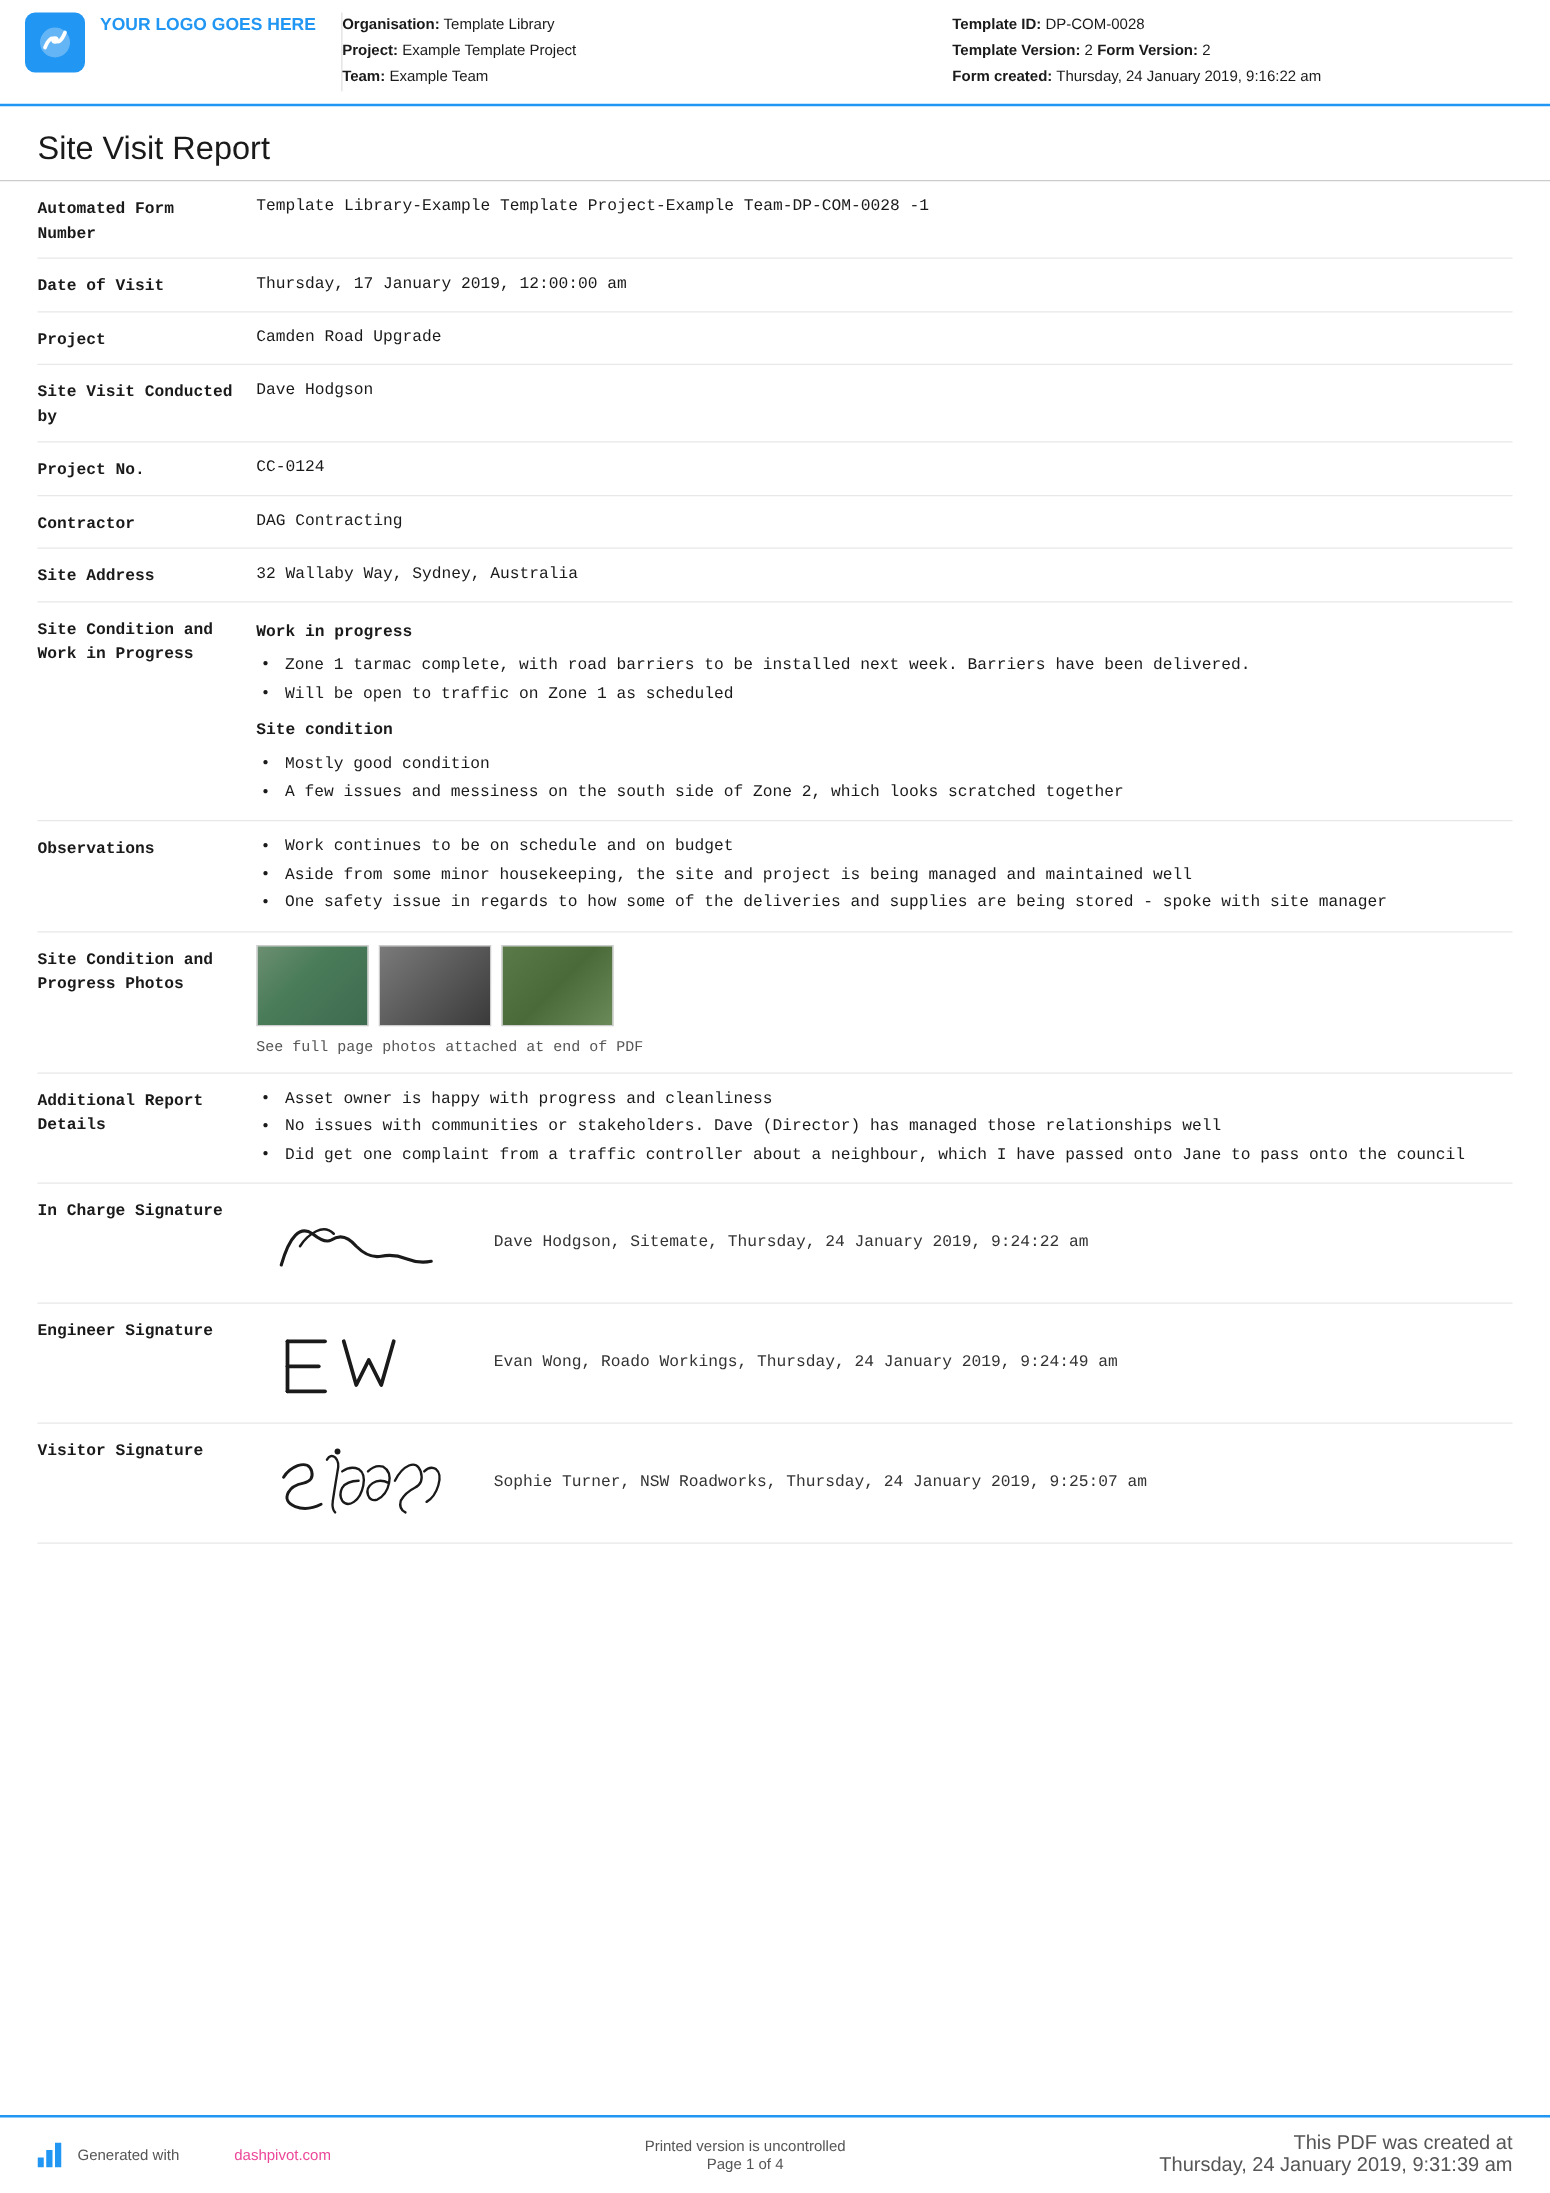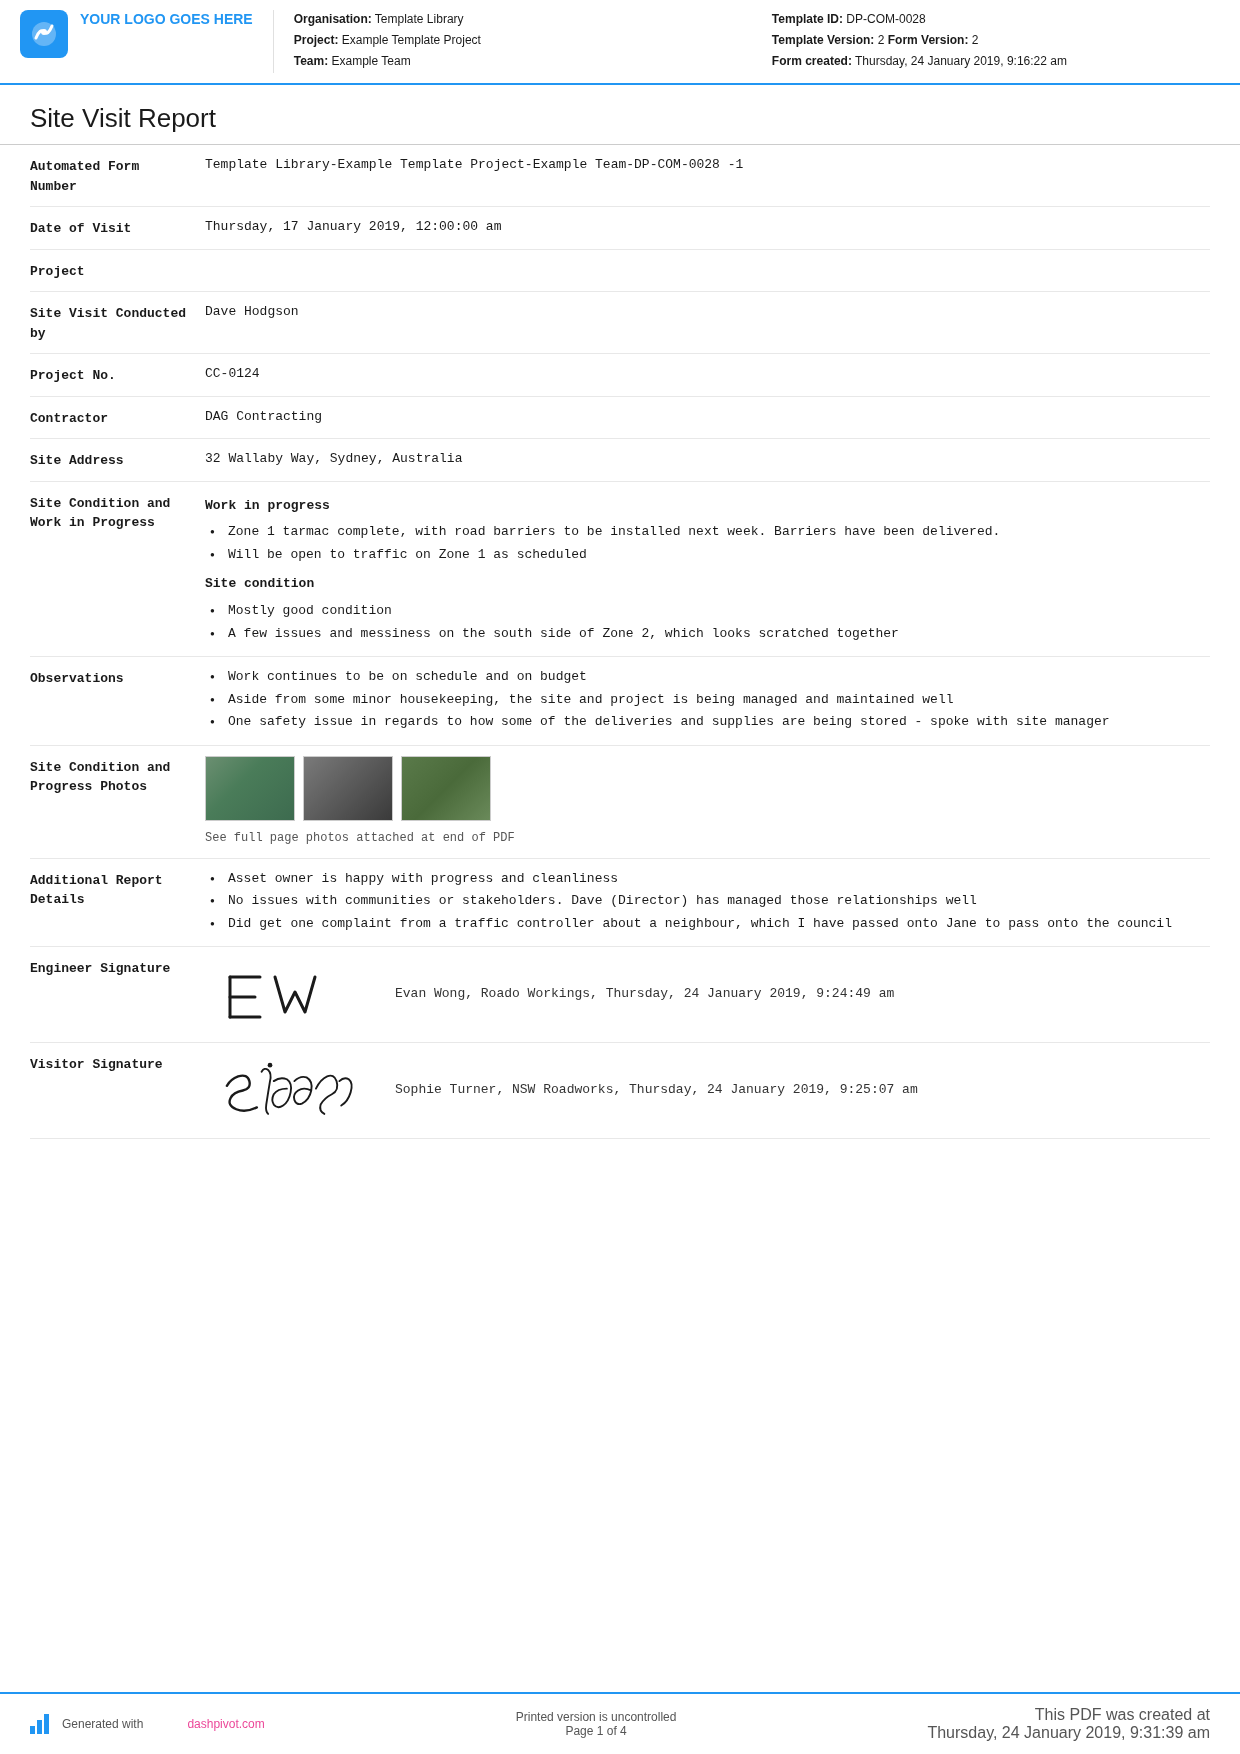--- a/index.html
+++ b/index.html
@@ -49,21 +49,20 @@
     .logo-text {
       font-size: 14px;
       font-weight: bold;
       color: #2196F3;
       line-height: 1.3;
     }
     .header-meta {
       flex: 1;
       display: flex;
       gap: 40px;
-      padding-left: 20px;
       border-left: 1px solid #e0e0e0;
     }
     .header-col {
       flex: 1;
     }
     .header-col p {
       font-size: 12px;
       margin-bottom: 3px;
       line-height: 1.5;
     }
@@ -272,20 +271,21 @@
       <div class="form-value">Template Library-Example Template Project-Example Team-DP-COM-0028   -1</div>
     </div>
 
     <div class="form-row">
       <div class="form-label">Date of Visit</div>
       <div class="form-value">Thursday, 17 January 2019, 12:00:00 am</div>
     </div>
 
     <div class="form-row">
       <div class="form-label">Project</div>
+      <div class="form-value">Camden Road Upgrade</div>
     </div>
 
     <div class="form-row">
       <div class="form-label">
         <span>Site Visit Conducted by</span>
       </div>
       <div class="form-value">Dave Hodgson</div>
     </div>
 
     <div class="form-row">
@@ -352,20 +352,36 @@
       </div>
       <div class="form-value">
         <ul>
           <li>Asset owner is happy with progress and cleanliness</li>
           <li>No issues with communities or stakeholders. Dave (Director) has managed those relationships well</li>
           <li>Did get one complaint from a traffic controller about a neighbour, which I have passed onto Jane to pass onto the council</li>
         </ul>
       </div>
     </div>
 
+    <div class="form-row">
+      <div class="form-label">
+        <span>In Charge Signature</span>
+      </div>
+      <div class="form-value">
+        <div class="signature-area">
+          <div class="signature-img">
+            <svg class="sig-svg" viewBox="0 0 160 75" fill="none">
+              <path d="M20 55 Q30 20 45 30 Q55 38 60 35 Q70 28 80 40 Q90 50 100 48 Q110 46 120 50 Q130 54 140 52" stroke="#1a1a1a" stroke-width="2.5" fill="none" stroke-linecap="round" stroke-linejoin="round"></path>
+              <path d="M35 40 Q40 32 48 28 Q56 24 62 30" stroke="#1a1a1a" stroke-width="2" fill="none" stroke-linecap="round"></path>
+            </svg>
+          </div>
+          <div class="signature-text">Dave Hodgson, Sitemate, Thursday, 24 January 2019, 9:24:22 am</div>
+        </div>
+      </div>
+    </div>
 
     <div class="form-row">
       <div class="form-label">
         <span>Engineer Signature</span>
       </div>
       <div class="form-value">
         <div class="signature-area">
           <div class="signature-img">
             <svg class="sig-svg" viewBox="0 0 160 75" fill="none">
 

